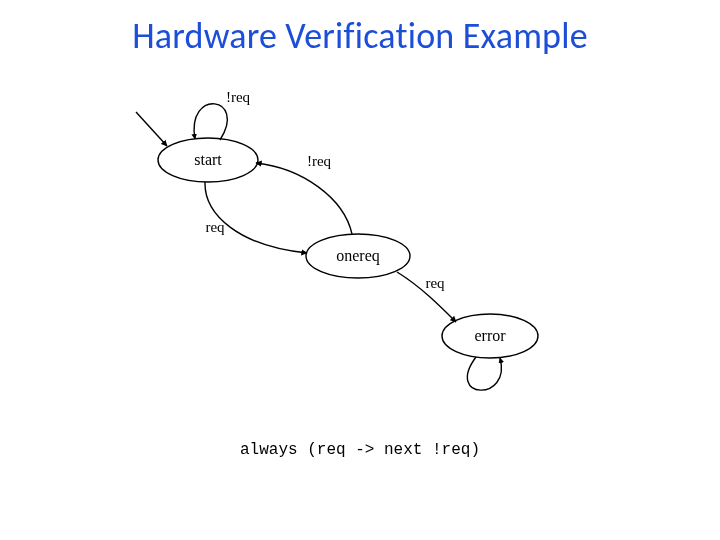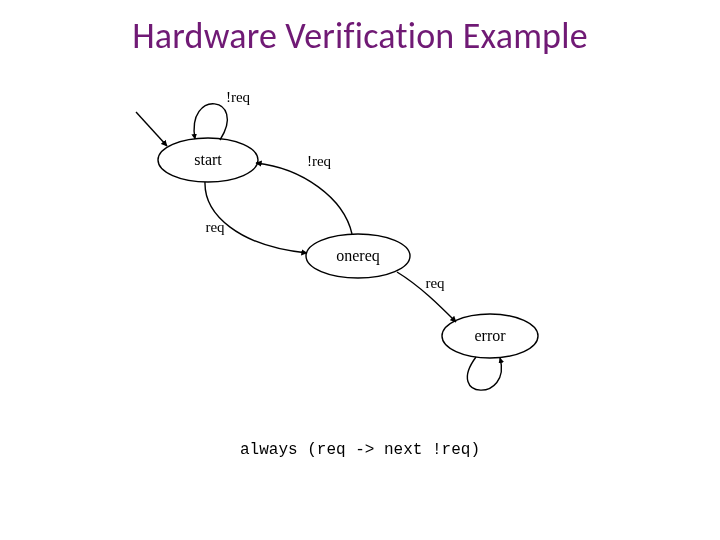--- a/index.html
+++ b/index.html
@@ -16,21 +16,21 @@
     width: 720px;
     height: 540px;
   }
   .title {
     position: absolute;
     top: 14px;
     left: 0;
     width: 720px;
     text-align: center;
     font-size: 36px;
-    color: #701a75;
+    color: #1d4ed8;
     letter-spacing: 0.2px;
   }
   svg {
     position: absolute;
     left: 0;
     top: 0;
   }
   .node-label {
     font-family: "Times New Roman", Times, serif;
     font-size: 16px;

